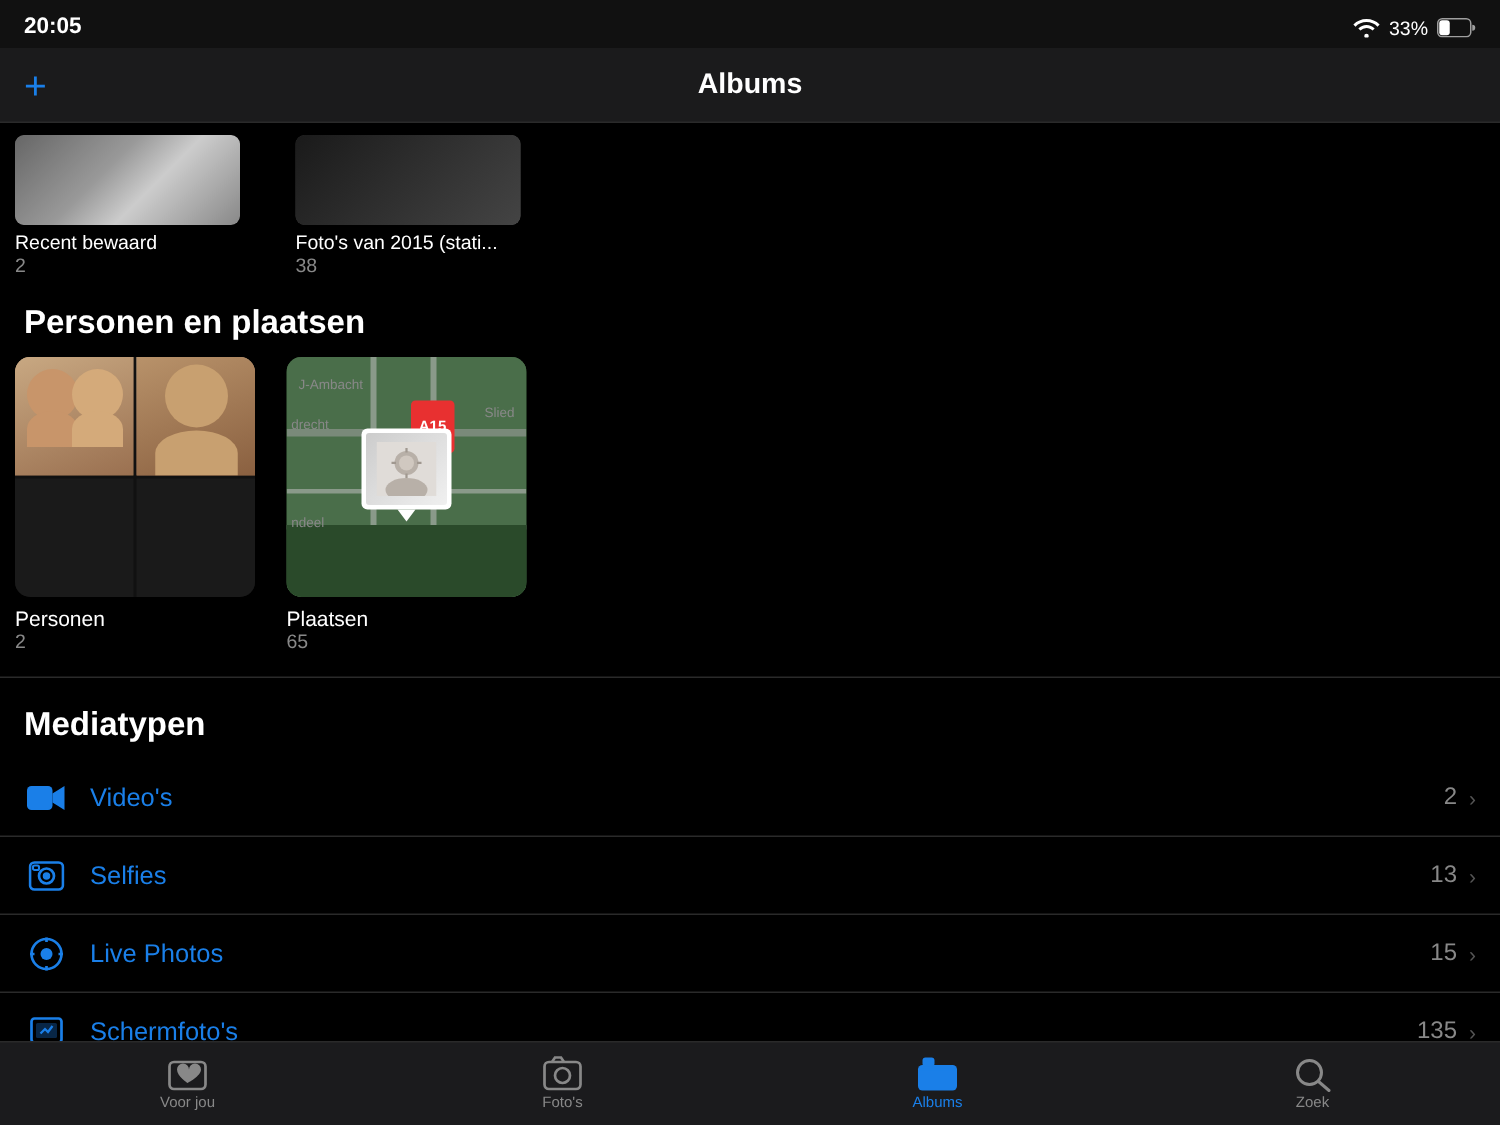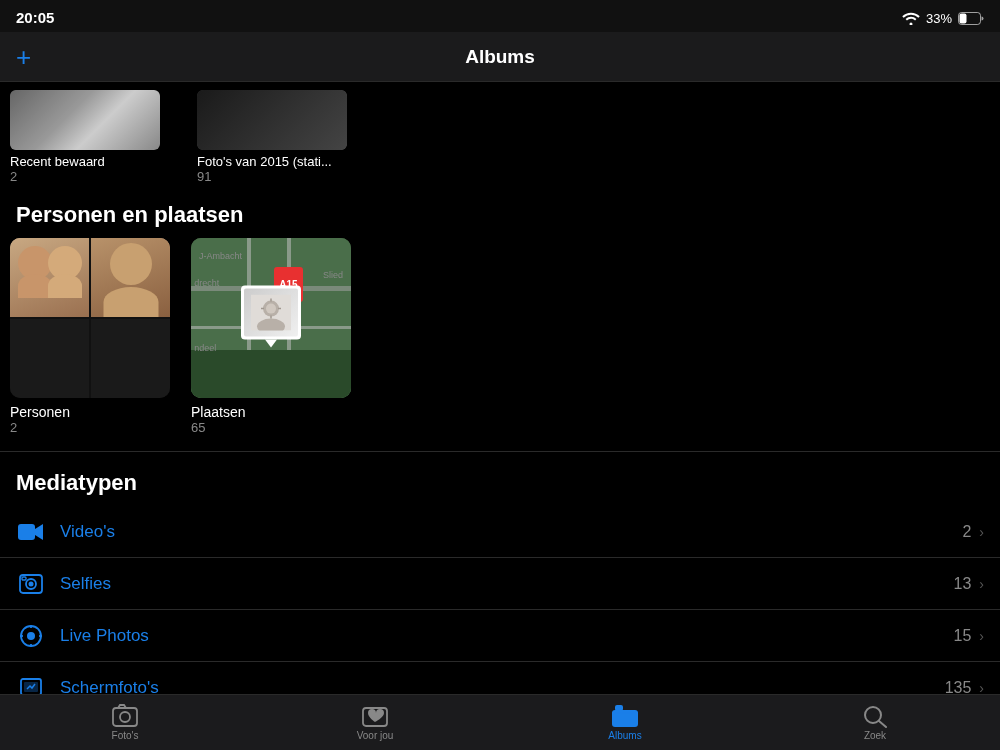--- a/index.html
+++ b/index.html
@@ -328,21 +328,21 @@
         <div style="width:100%;height:100%;background:linear-gradient(135deg,#666 0%,#999 40%,#ccc 60%,#888 100%);border-radius:6px;"></div>
       </div>
       <div class="album-label">Recent bewaard</div>
       <div class="album-count">2</div>
     </div>
     <div class="album-thumb">
       <div class="album-thumb-img fotos2015">
         <div style="width:100%;height:100%;background:linear-gradient(135deg,#1a1a1a 0%,#444 100%);border-radius:6px;"></div>
       </div>
       <div class="album-label">Foto's van 2015 (stati...</div>
-      <div class="album-count">91</div>
+      <div class="album-count">38</div>
     </div>
   </div>
 
   <div class="section-header">Personen en plaatsen</div>
 
   <div class="people-places-grid">
 
     <div class="people-card">
       <div class="people-card-img">
 
@@ -482,32 +482,32 @@
     </div>
   </div>
 
 </div>
 
 <div class="tab-bar">
 
   <div class="tab-item">
     <svg width="26" height="24" viewBox="0 0 26 24" fill="none">
       <rect x="1" y="4" width="24" height="18" rx="3" stroke="#888" stroke-width="1.8"></rect>
+      <path d="M13 18s-7-4.5-7-9a4 4 0 018 0 4 4 0 018 0c0 4.5-9 9-9 9z" fill="#888"></path>
+    </svg>
+    <span class="tab-label">Voor jou</span>
+  </div>
+
+  <div class="tab-item">
+    <svg width="26" height="24" viewBox="0 0 26 24" fill="none">
+      <rect x="1" y="4" width="24" height="18" rx="3" stroke="#888" stroke-width="1.8"></rect>
       <circle cx="13" cy="13" r="5" stroke="#888" stroke-width="1.8"></circle>
       <path d="M6 4l2-3h4l2 3" stroke="#888" stroke-width="1.8"></path>
     </svg>
     <span class="tab-label">Foto's</span>
-  </div>
-
-  <div class="tab-item">
-    <svg width="26" height="24" viewBox="0 0 26 24" fill="none">
-      <rect x="1" y="4" width="24" height="18" rx="3" stroke="#888" stroke-width="1.8"></rect>
-      <path d="M13 18s-7-4.5-7-9a4 4 0 018 0 4 4 0 018 0c0 4.5-9 9-9 9z" fill="#888"></path>
-    </svg>
-    <span class="tab-label">Voor jou</span>
   </div>
 
   <div class="tab-item">
     <svg width="28" height="24" viewBox="0 0 28 24" fill="none">
       <rect x="1" y="6" width="26" height="17" rx="3" fill="#1a7fe8"></rect>
       <path d="M1 9h26" stroke="#1a7fe8" stroke-width="1"></path>
       <rect x="4" y="1" width="8" height="6" rx="2" fill="#1a7fe8"></rect>
     </svg>
     <span class="tab-label active">Albums</span>
   </div>

